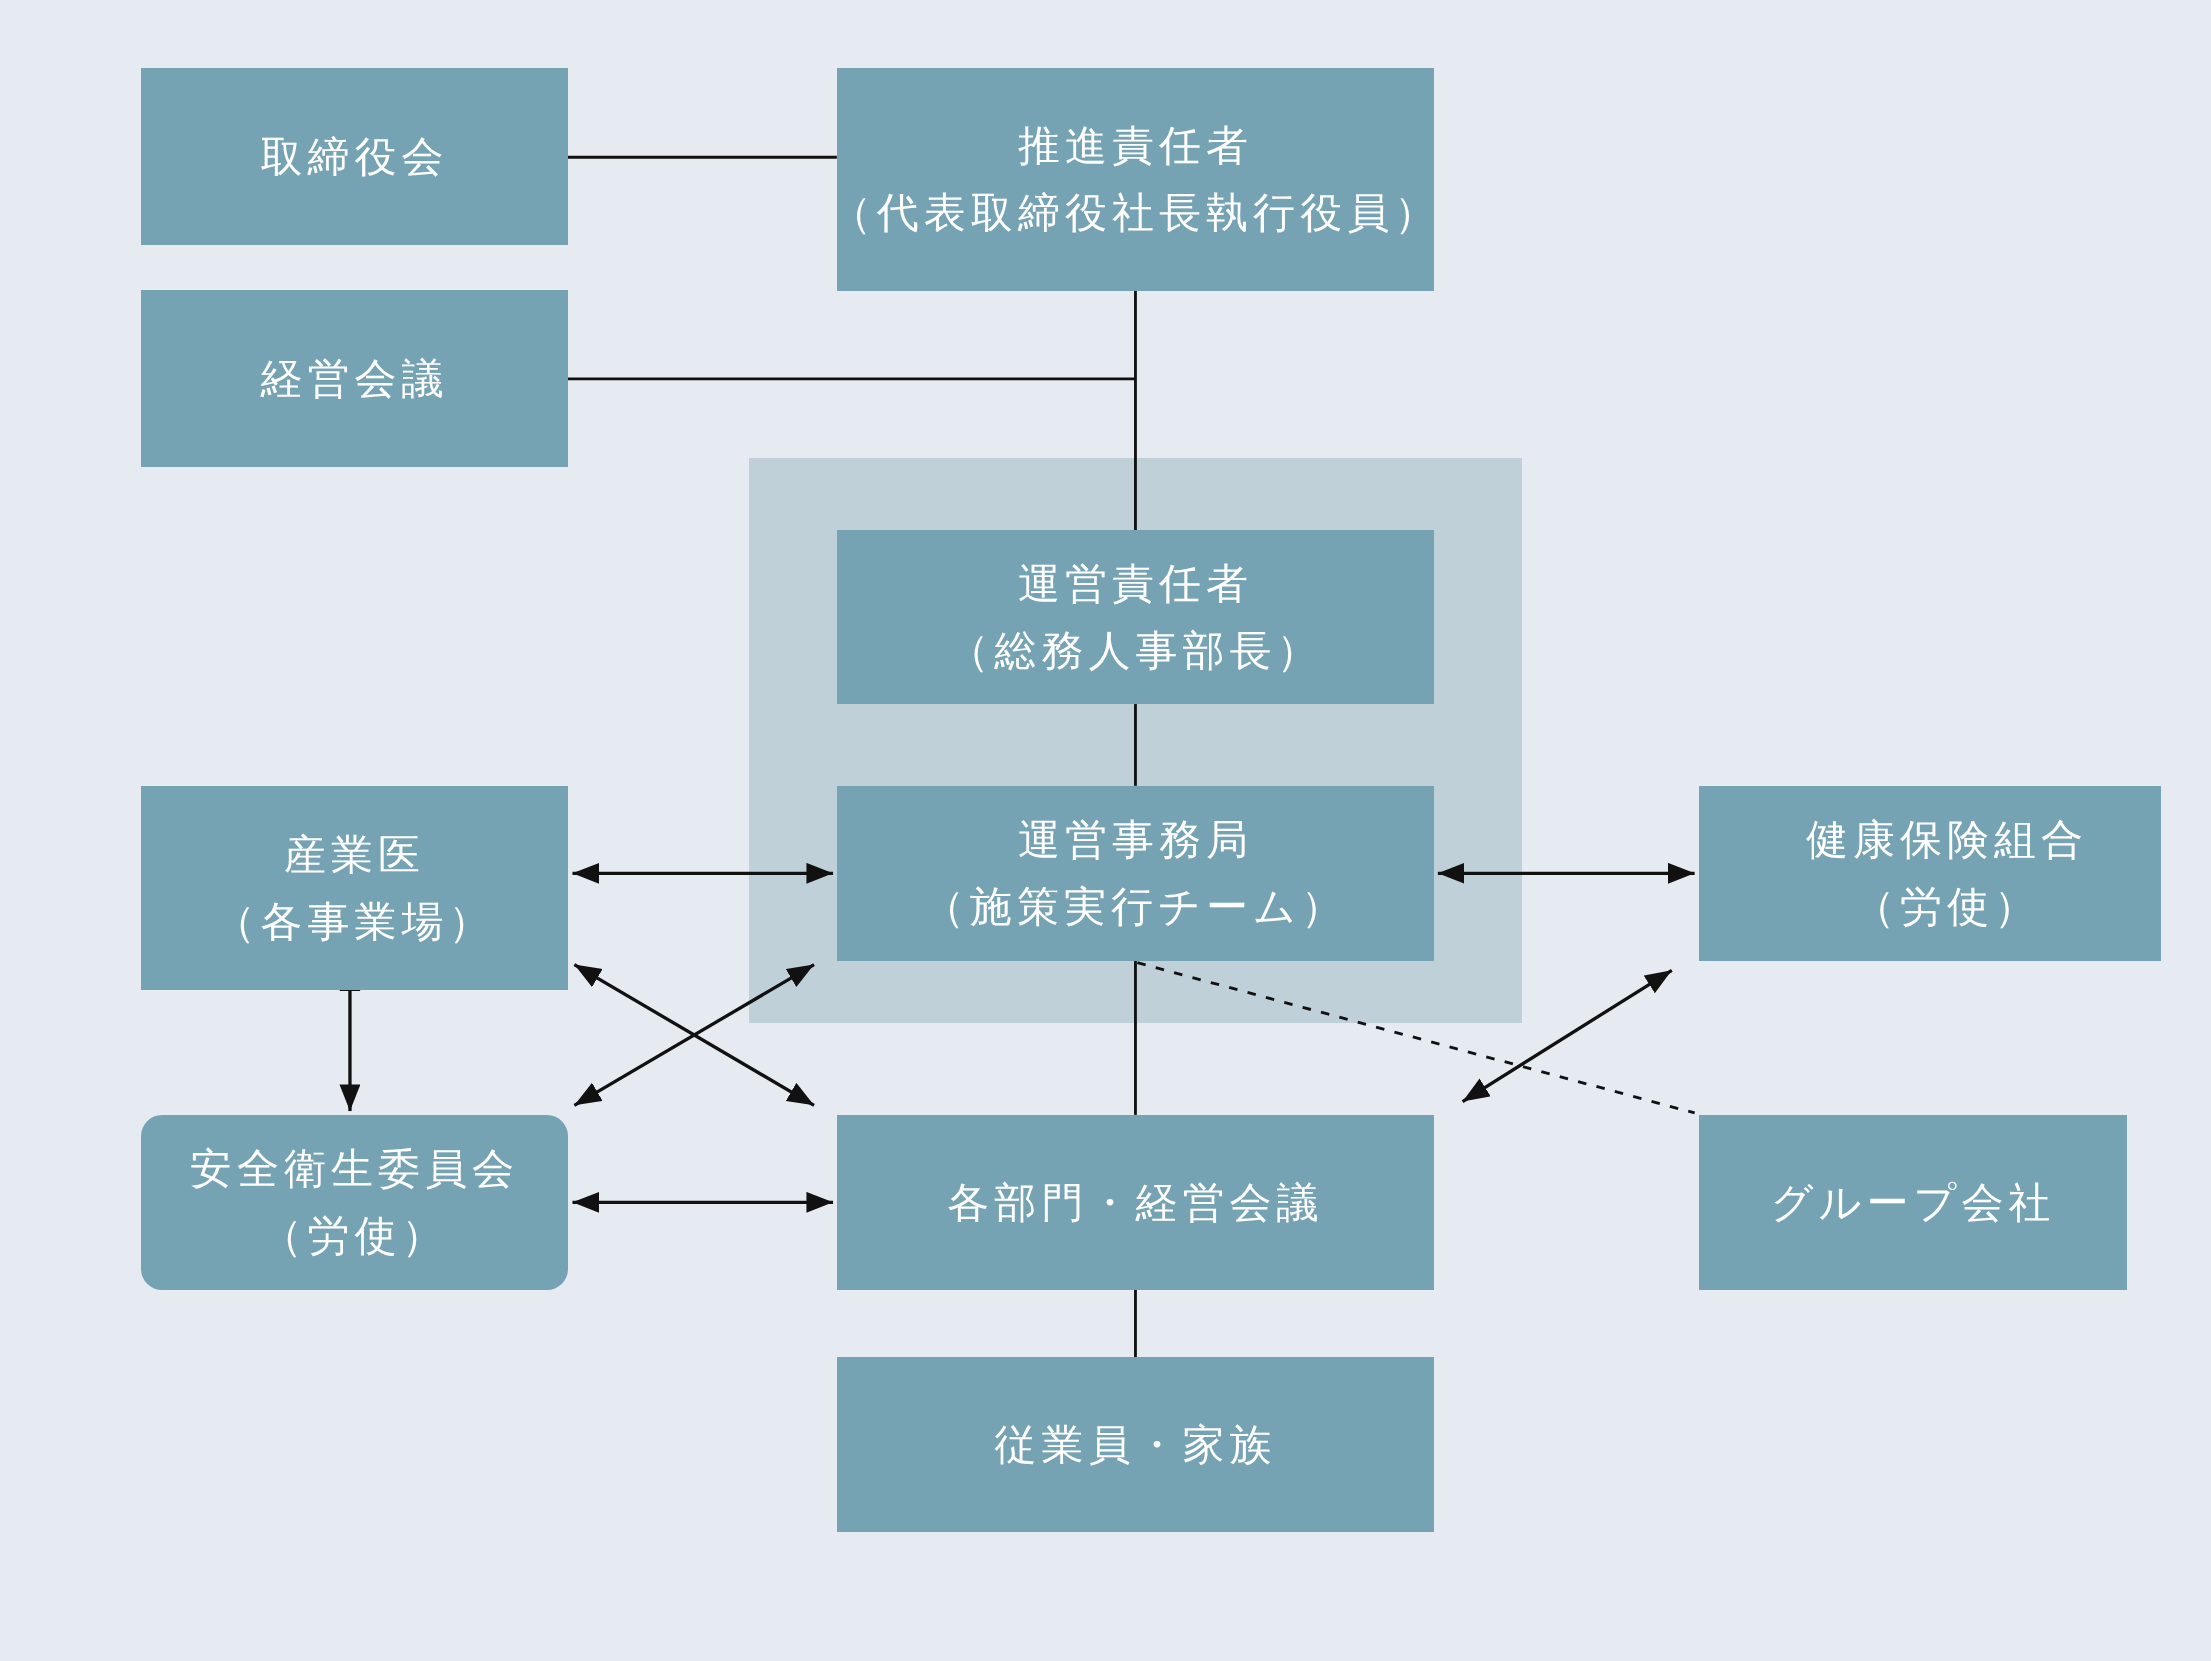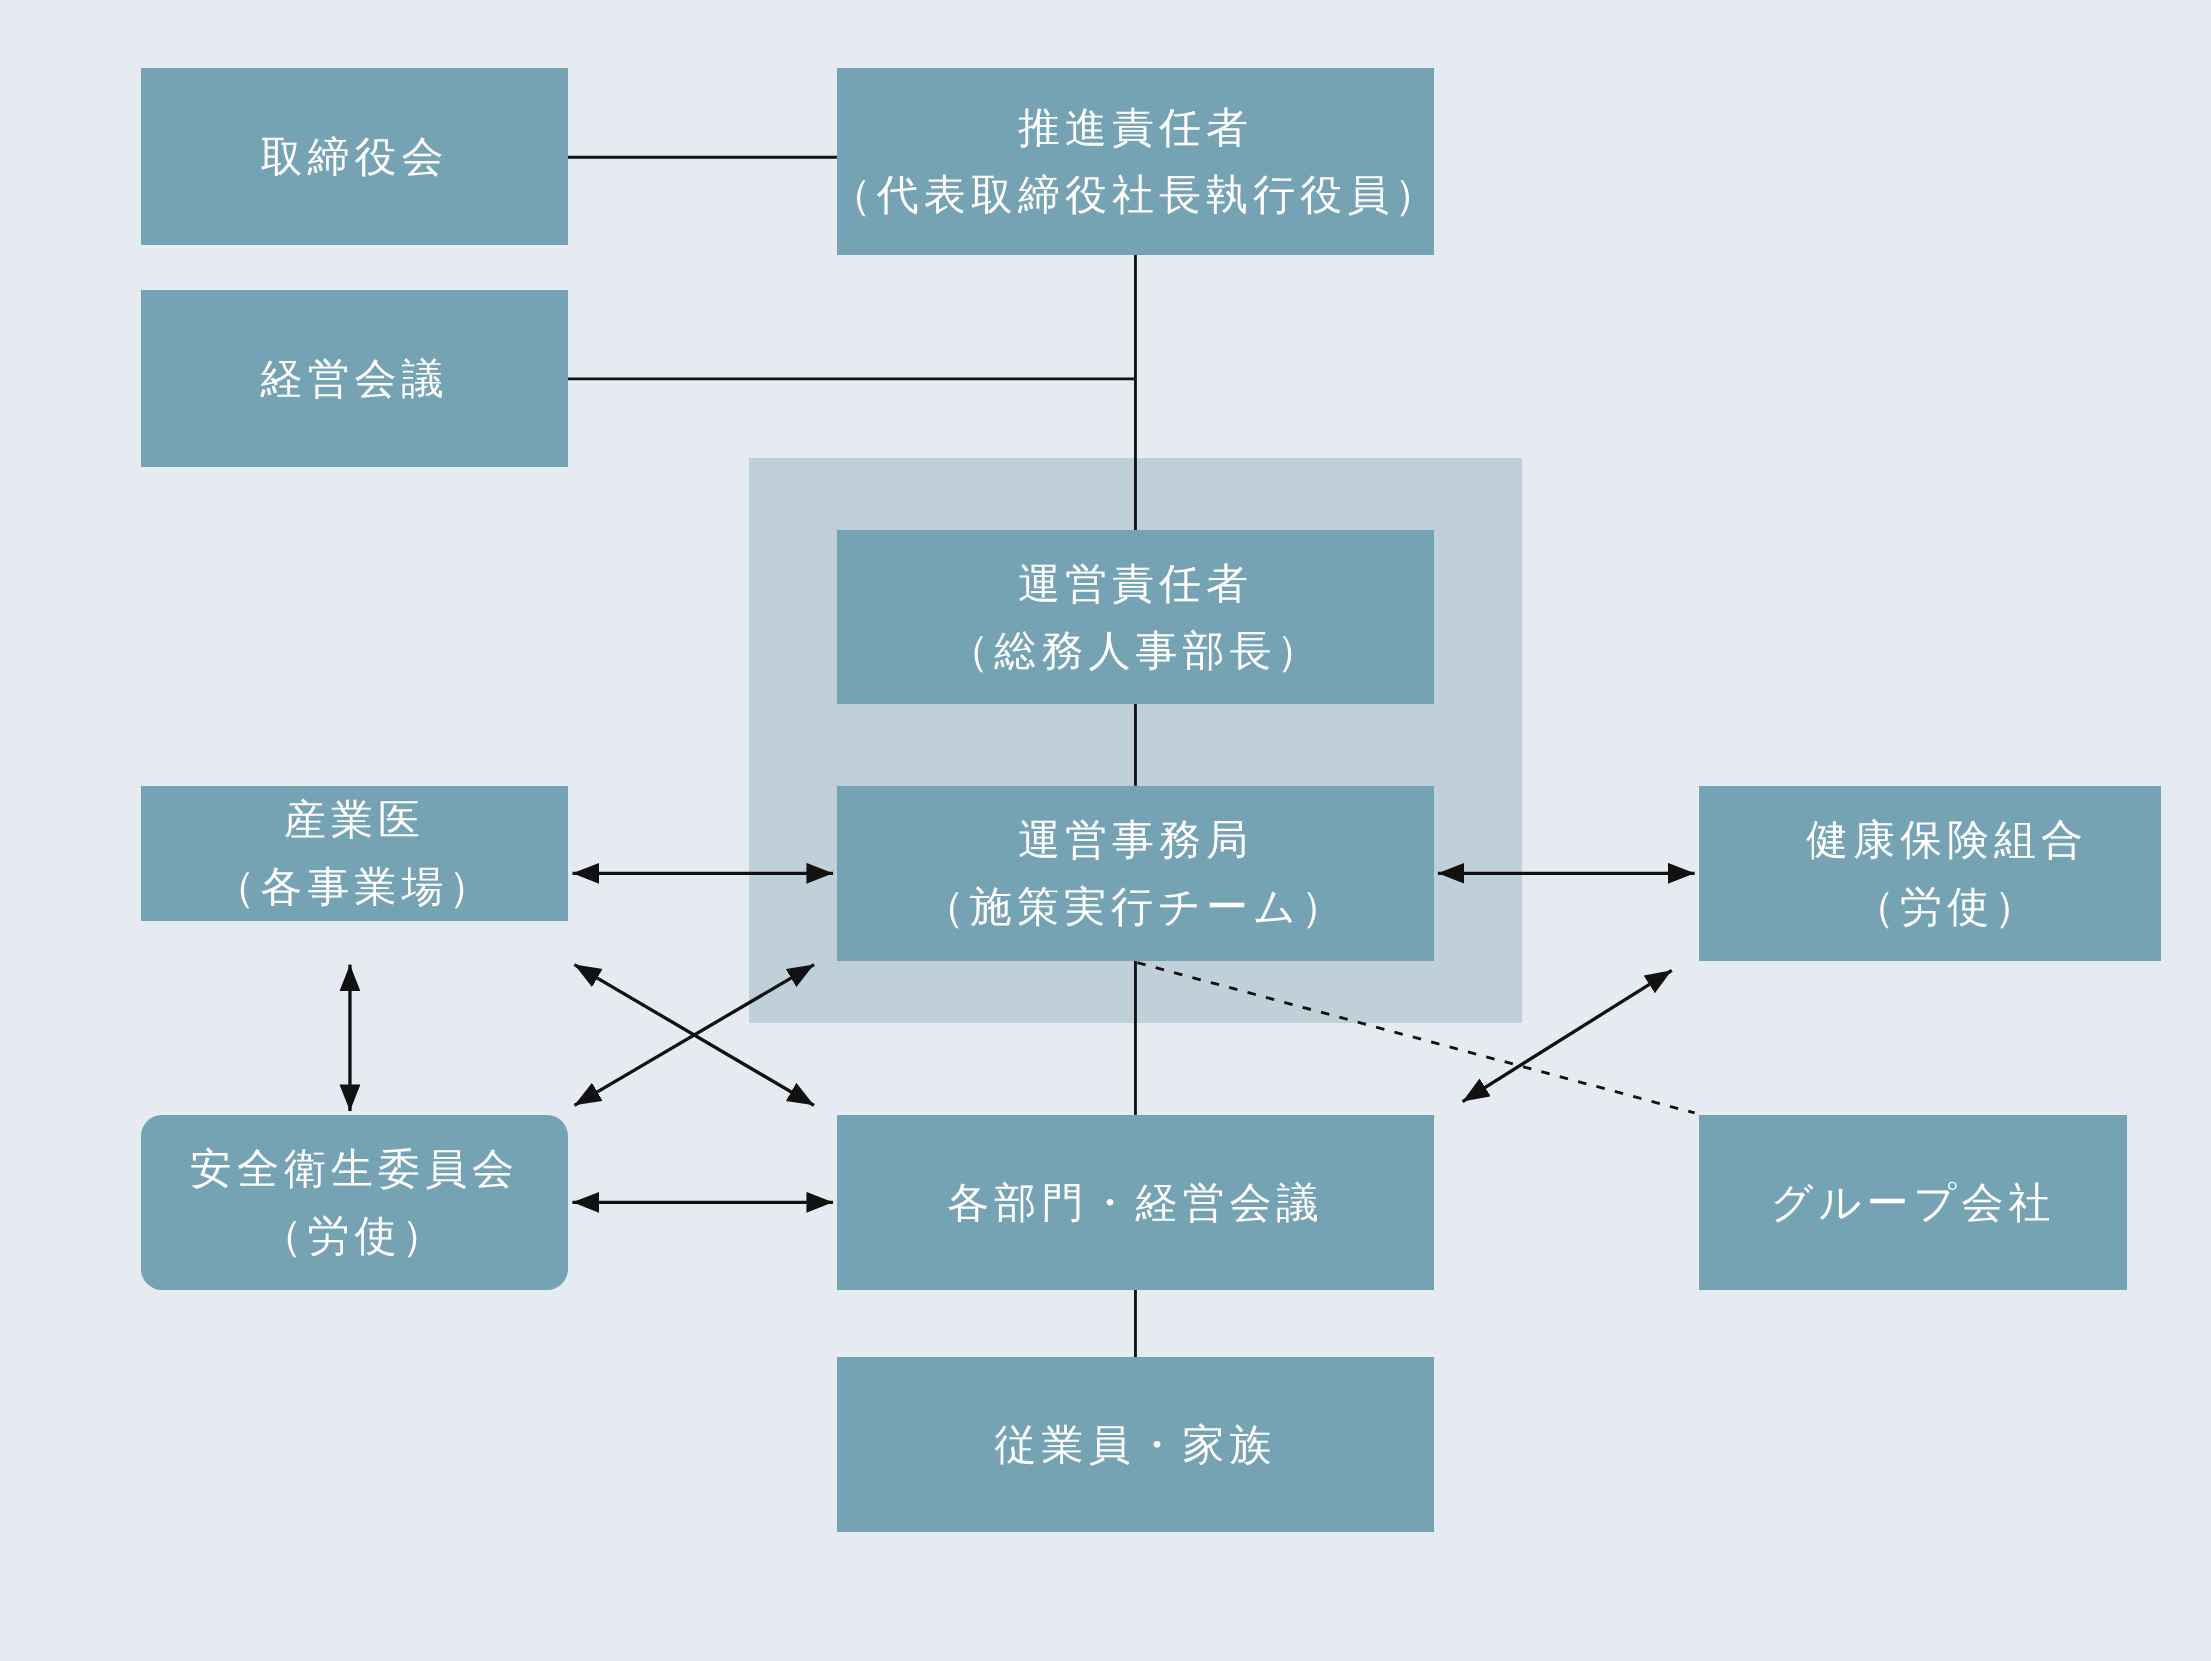--- a/index.html
+++ b/index.html
@@ -33,25 +33,25 @@
     color:var(--text);
     display:flex;flex-direction:column;align-items:center;justify-content:center;
     gap:25px;
     text-align:center;
     font-size:42px;
     letter-spacing:0.12em;
     line-height:1;
   }
   .node span{white-space:nowrap;}
   .n-board       {left:141px; top:68px;   width:427px; height:177px;}
-  .n-promotion   {left:837px; top:68px;   width:597px; height:187px;}
+  .n-promotion   {left:837px; top:68px;   width:597px; height:223px;}
   .n-management  {left:141px; top:290px;  width:427px; height:177px;}
   .n-ops-manager {left:837px; top:530px;  width:597px; height:174px;}
   .n-ops-office  {left:837px; top:786px;  width:597px; height:175px;}
-  .n-physician   {left:141px; top:786px;  width:427px; height:135px;}
+  .n-physician   {left:141px; top:786px;  width:427px; height:204px;}
   .n-insurance   {left:1699px;top:786px;  width:428px; height:175px;padding-left:34px;}
   .n-safety      {left:141px; top:1115px; width:427px; height:175px;border-radius:21px;}
   .n-departments {left:837px; top:1115px; width:597px; height:175px;}
   .n-group       {left:1699px;top:1115px; width:428px; height:175px;}
   .n-employees   {left:837px; top:1357px; width:597px; height:175px;}
 </style>
 </head>
 <body>
 
 <div class="canvas">

